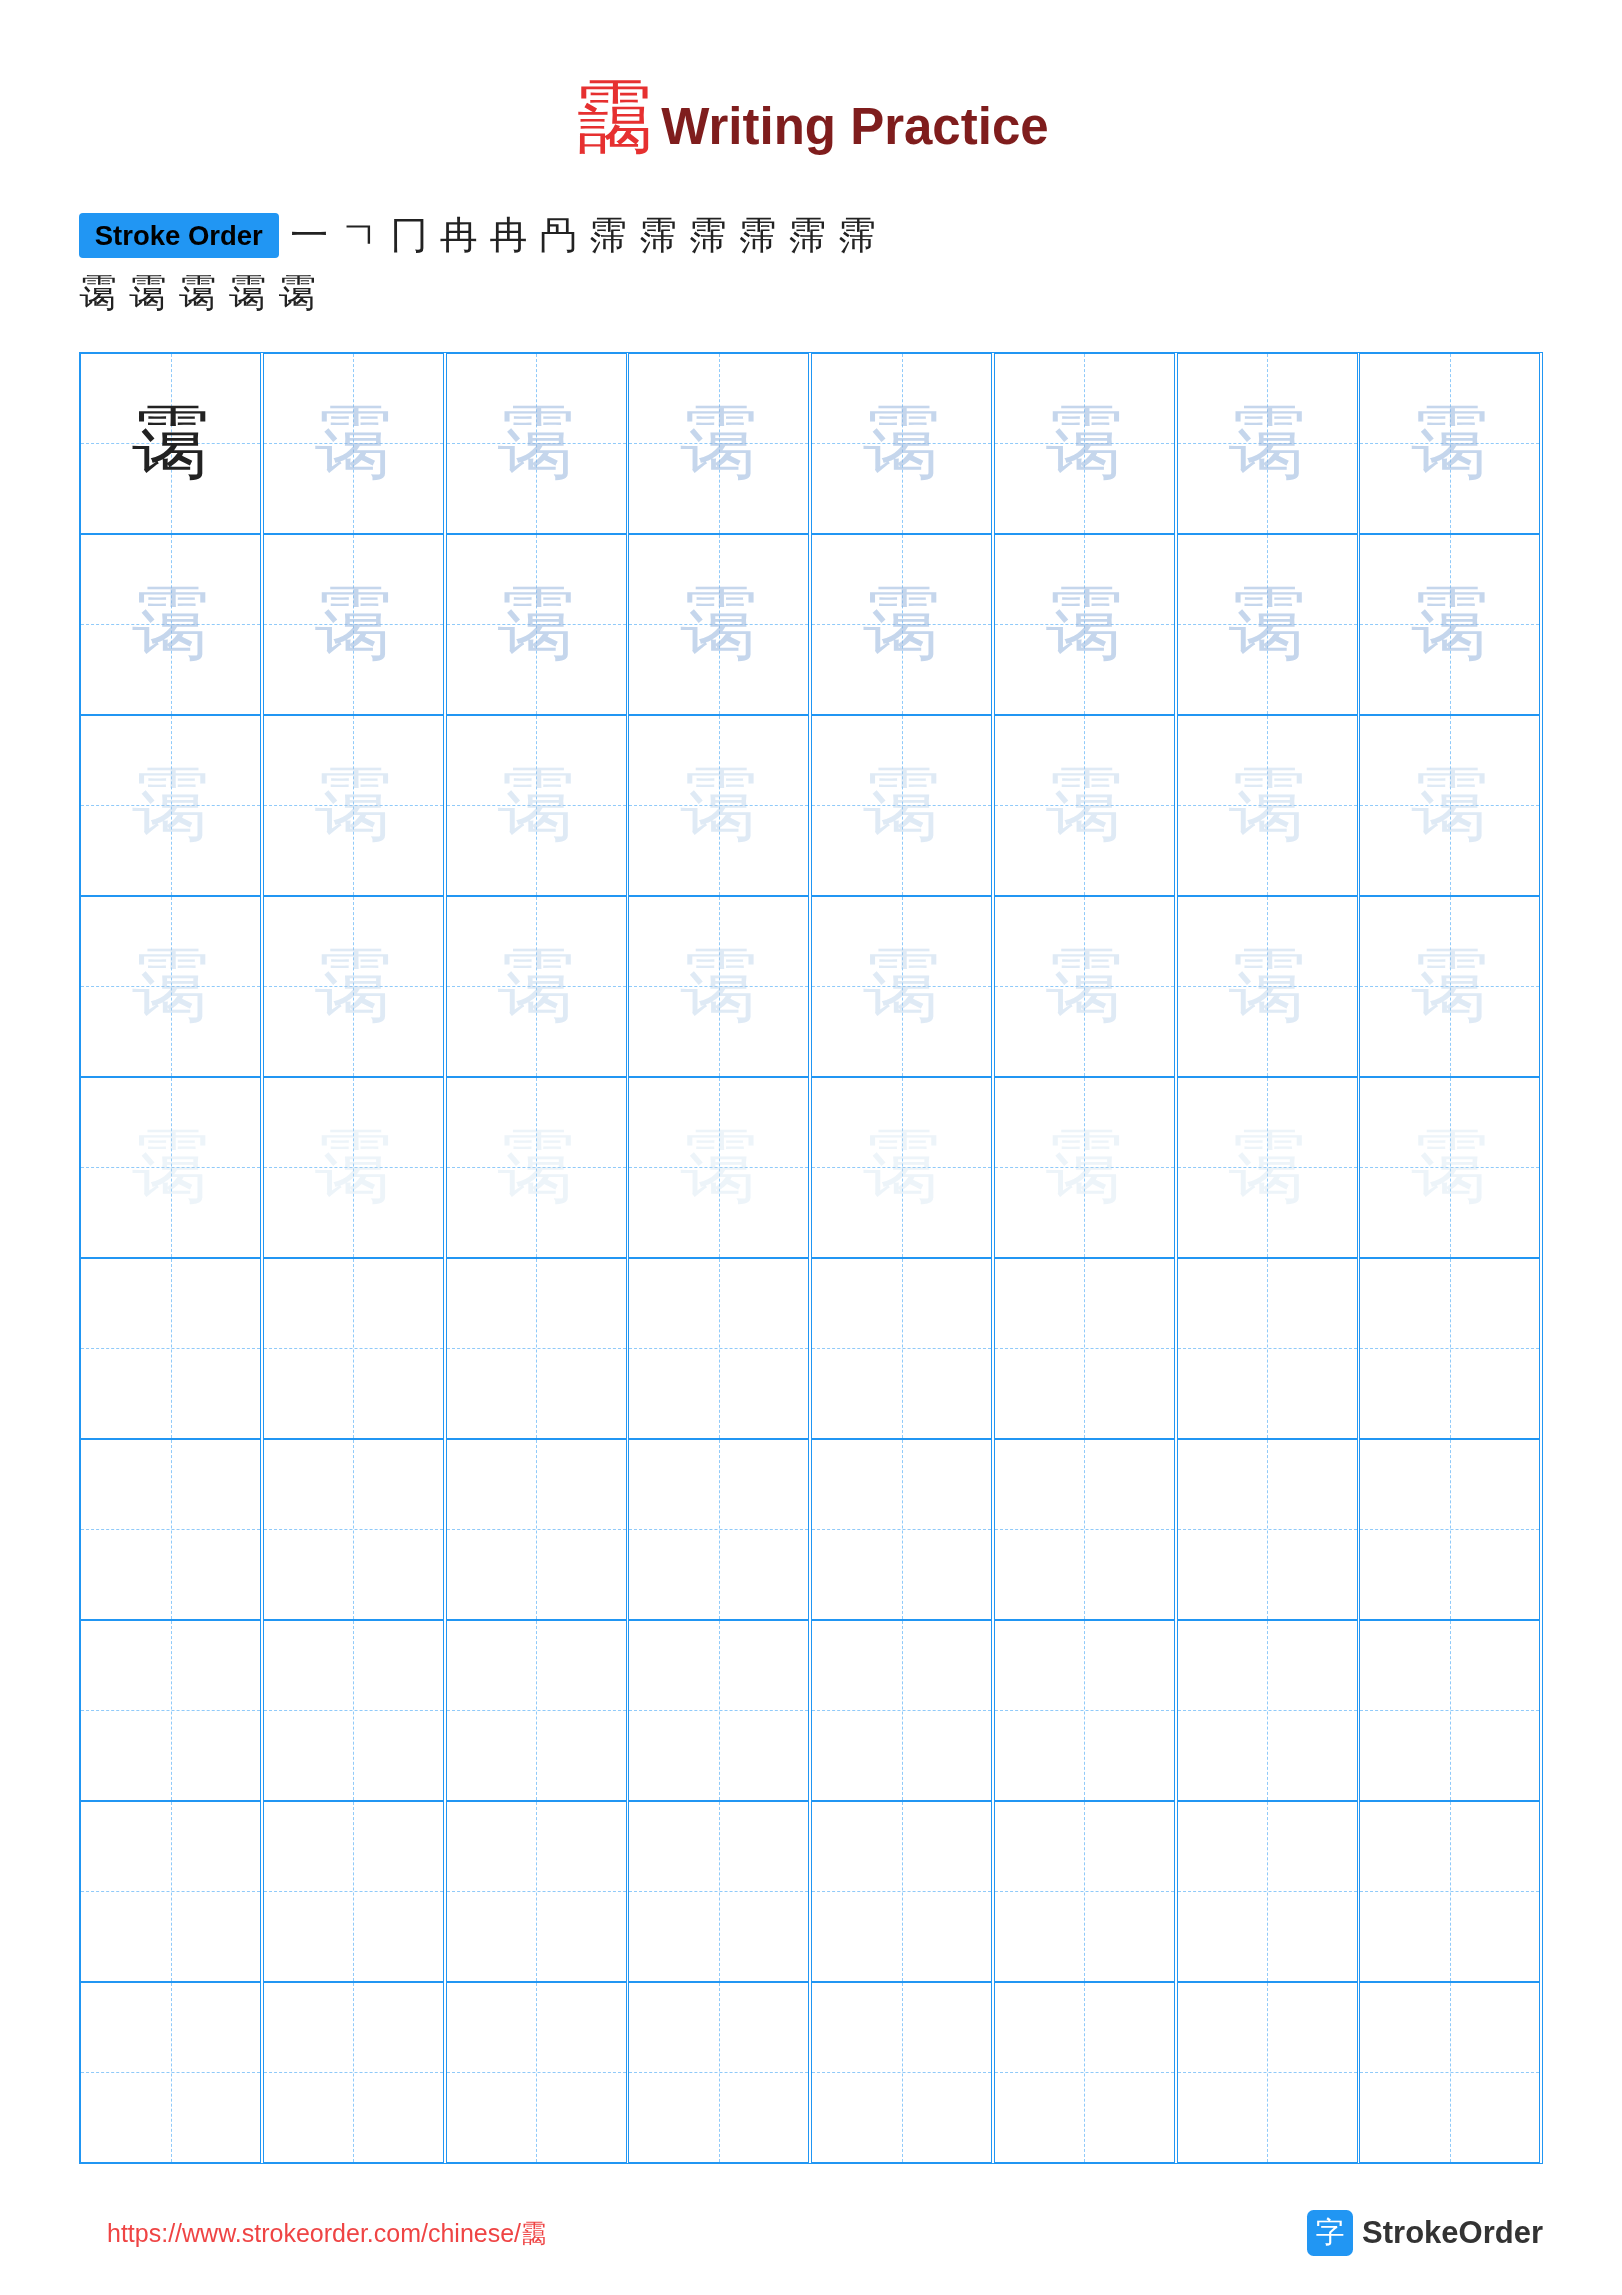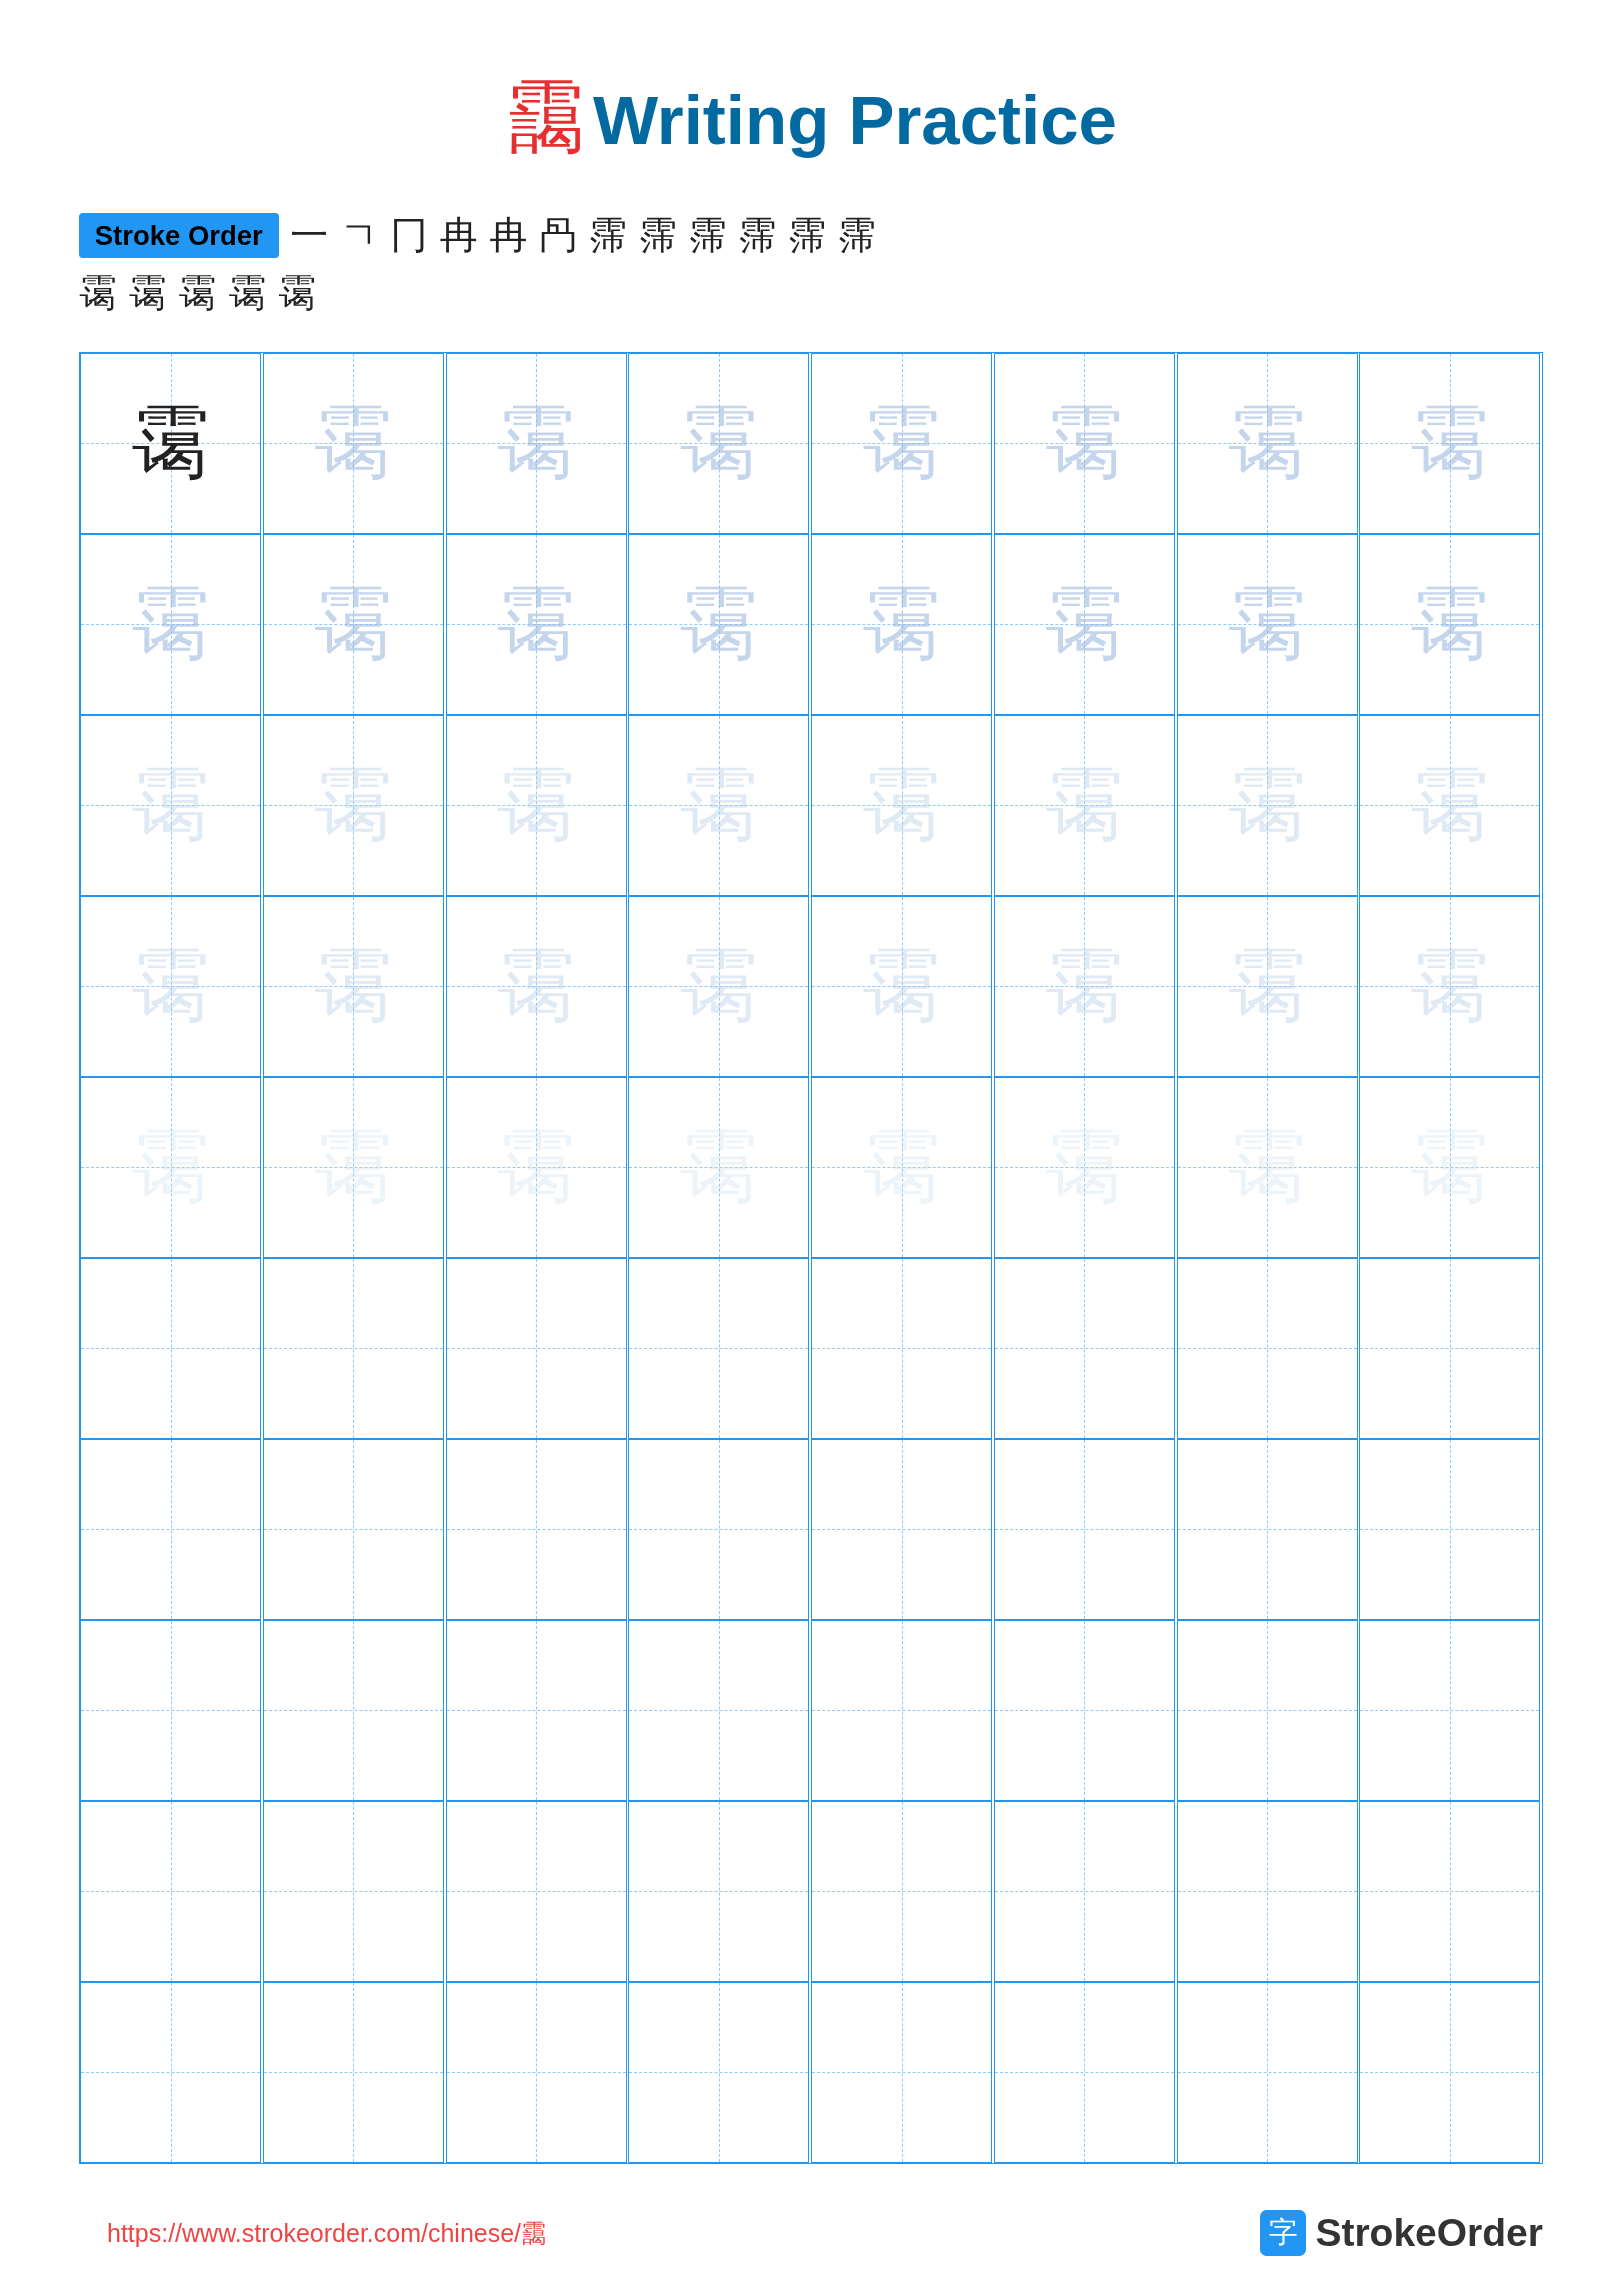--- a/index.html
+++ b/index.html
@@ -24,23 +24,23 @@
       margin-top: 26px;
     }
 
     .title-char {
       font-size: 79px;
       color: #e63030;
       font-family: serif;
     }
 
     .title-text {
-      font-size: 69px;
+      font-size: 51px;
       font-weight: bold;
-      color: #0369a1;
+      color: #7f1d1d;
       margin-left: 6px;
     }
 
     .stroke-order-badge {
       background: #2196F3;
       color: #000000;
       font-size: 27.5px;
       font-weight: bold;
       padding: 6.5px 15.7px;
       border-radius: 3.9px;
@@ -149,21 +149,21 @@
       border-radius: 6.5px;
       display: flex;
       align-items: center;
       justify-content: center;
       font-size: 29px;
       color: white;
       font-family: serif;
     }
 
     .brand-name {
-      font-size: 39px;
+      font-size: 31px;
       font-weight: bold;
       color: #333;
     }
 
     .stroke-section-wrapper {
       margin-bottom: 33px;
     }
 
     .stroke-line1 {
       display: flex;

